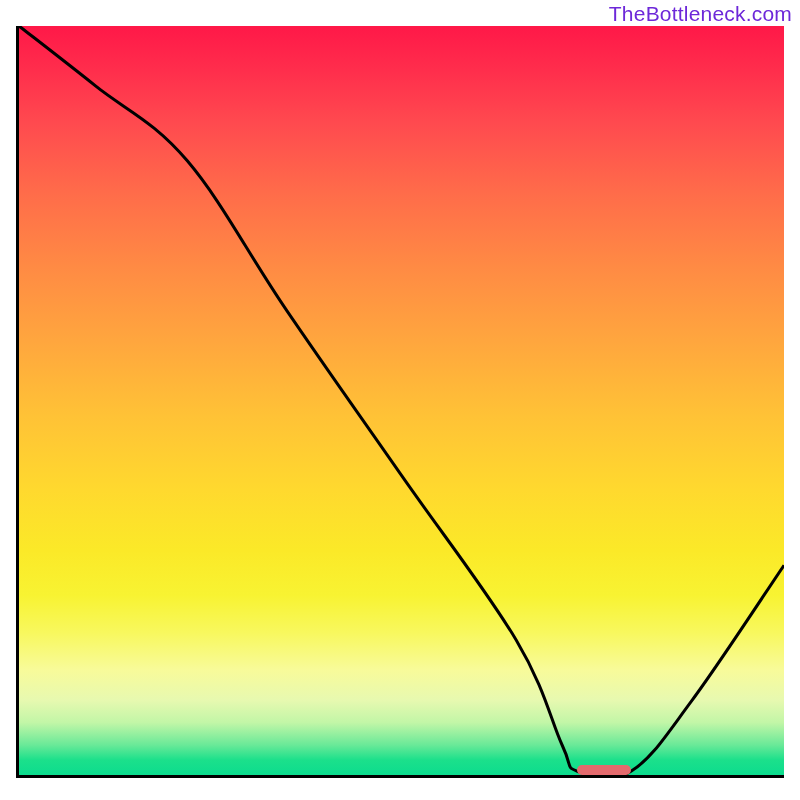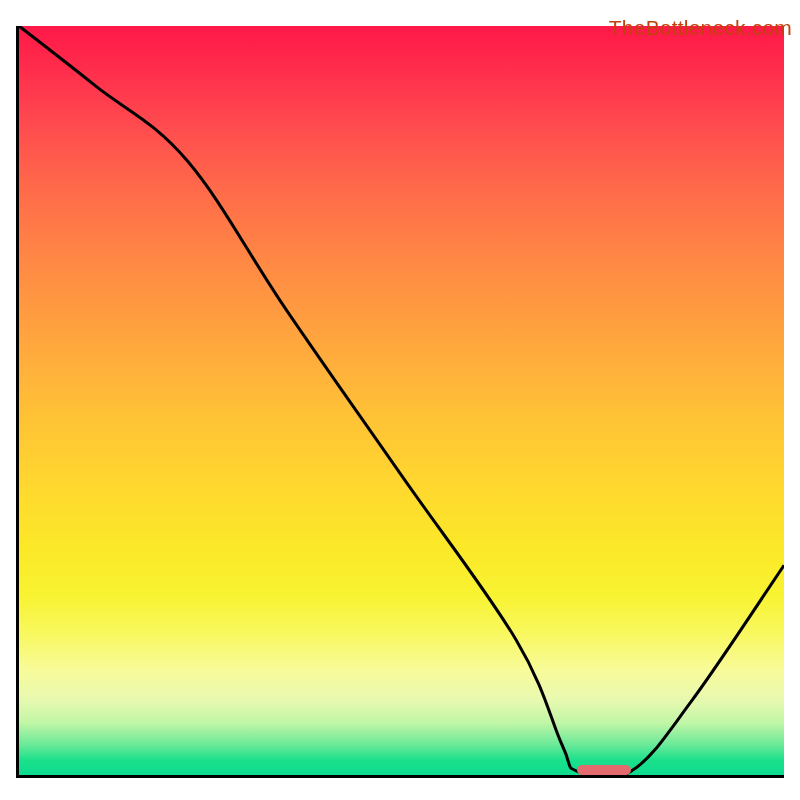--- a/index.html
+++ b/index.html
@@ -11,25 +11,25 @@
     font-family: Arial, Helvetica, sans-serif;
     overflow: hidden;
   }
   .page {
     position: relative;
     width: 800px;
     height: 800px;
   }
   .watermark {
     position: absolute;
-    top: 16px;
+    top: 2px;
     right: 8px;
     font-size: 21px;
     font-weight: 400;
-    color: #c2410c;
+    color: #6d28d9;
     letter-spacing: 0.2px;
     z-index: 10;
   }
   .plot-area {
     position: absolute;
     left: 16px;
     top: 26px;
     width: 768px;
     height: 752px;
     border-left: 3px solid #000;

